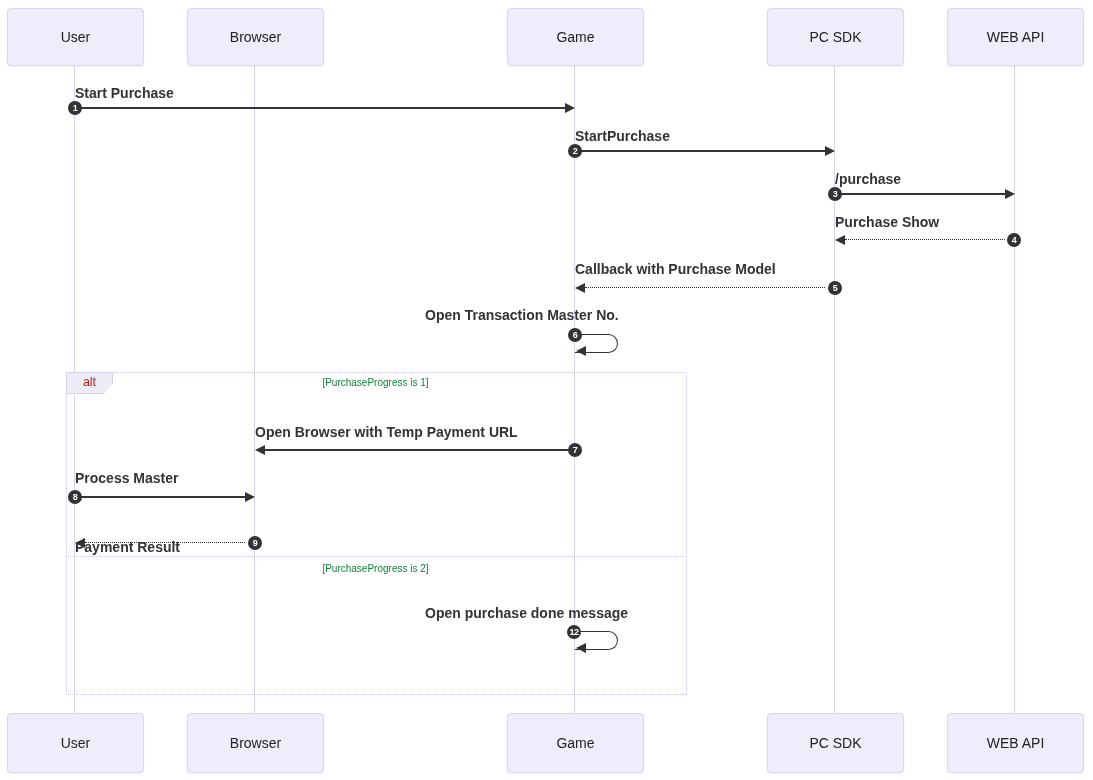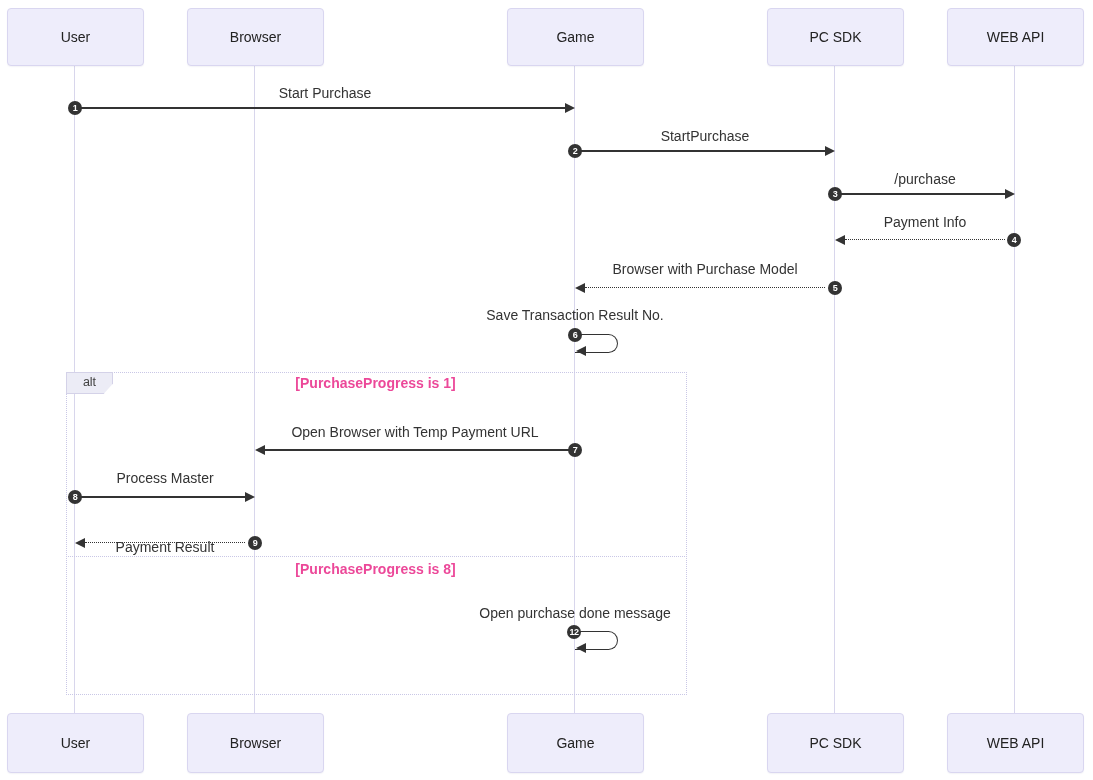--- a/index.html
+++ b/index.html
@@ -8,37 +8,37 @@
     font-family:"Liberation Sans","DejaVu Sans",sans-serif;color:#333;
   }
   .lifeline{position:absolute;top:64px;height:650px;width:1px;background:#d8d6ec;}
   .actor-box{
     position:absolute;width:135px;background:#eeedfb;border:1px solid #d9d6f0;border-radius:4px;
     display:flex;align-items:center;justify-content:center;font-size:14px;color:#222;
     box-shadow:0 1px 1px rgba(120,120,160,0.08);
   }
   .top-box{top:8px;height:56px;}
   .bottom-box{top:713px;height:58px;}
-  .msg-label{position:absolute;height:18px;line-height:18px;text-align:center;font-size:14px;font-weight:400;color:#333;white-space:nowrap;}
+  .msg-label{position:absolute;height:18px;line-height:18px;text-align:left;font-size:14px;font-weight:700;color:#333;white-space:nowrap;}
   .line-solid{position:absolute;height:1.6px;background:#333;}
   .line-dotted{position:absolute;height:0;border-top:1.7px dotted #333;}
   .ah-right{position:absolute;width:0;height:0;border-top:5px solid transparent;border-bottom:5px solid transparent;border-left:10px solid #333;}
   .ah-left{position:absolute;width:0;height:0;border-top:5px solid transparent;border-bottom:5px solid transparent;border-right:10px solid #333;}
   .badge{
     position:absolute;width:14px;height:14px;border-radius:50%;background:#333;color:#fff;
     font-size:9px;font-weight:700;display:flex;align-items:center;justify-content:center;z-index:3;letter-spacing:-0.5px;
   }
   .loop{position:absolute;border:1.6px solid #333;border-left:none;border-radius:0 12px 12px 0;background:transparent;}
   .alt-box{position:absolute;border:1.5px dotted #c9c7e6;}
   .alt-tab{
     position:absolute;background:#ececf6;border:1px solid #d4d2e8;
     clip-path:polygon(0 0,100% 0,100% 52%,80% 100%,0 100%);
-    font-size:12.5px;color:#404040;display:flex;align-items:center;justify-content:center;padding-bottom:2px;box-sizing:border-box;
+    font-size:12.5px;color:#b91c1c;display:flex;align-items:center;justify-content:center;padding-bottom:2px;box-sizing:border-box;
   }
-  .alt-cond{position:absolute;height:18px;line-height:18px;text-align:center;font-size:14px;font-weight:700;color:#ec4899;white-space:nowrap;}
+  .alt-cond{position:absolute;height:18px;line-height:18px;text-align:center;font-size:10px;font-weight:400;color:#15803d;white-space:nowrap;}
   .alt-divider{position:absolute;height:0;border-top:1.5px dotted #c9c7e6;}
 </style>
 </head>
 <body>
 
 <div class="canvas">
 
   <div class="lifeline" style="left:74px;"></div>
   <div class="lifeline" style="left:254px;"></div>
   <div class="lifeline" style="left:574px;"></div>
@@ -72,46 +72,46 @@
   </div>
 
   <div>
     <div class="msg-label" style="left:835px;top:170px;width:180px;">/purchase</div>
     <div class="line-solid" style="left:835px;top:193px;width:170px;"></div>
     <div class="ah-right" style="left:1005px;top:189px;"></div>
     <div class="badge" style="left:828px;top:187px;">3</div>
   </div>
 
   <div>
-    <div class="msg-label" style="left:835px;top:213px;width:180px;">Payment Info</div>
+    <div class="msg-label" style="left:835px;top:213px;width:180px;">Purchase Show</div>
     <div class="ah-left" style="left:835px;top:235px;"></div>
     <div class="line-dotted" style="left:845px;top:239px;width:160px;"></div>
     <div class="badge" style="left:1007px;top:233px;">4</div>
   </div>
 
   <div>
-    <div class="msg-label" style="left:575px;top:260px;width:260px;">Browser with Purchase Model</div>
+    <div class="msg-label" style="left:575px;top:260px;width:260px;">Callback with Purchase Model</div>
     <div class="ah-left" style="left:575px;top:283px;"></div>
     <div class="line-dotted" style="left:585px;top:287px;width:240px;"></div>
     <div class="badge" style="left:828px;top:281px;">5</div>
   </div>
 
   <div>
-    <div class="msg-label" style="left:425px;top:306px;width:300px;">Save Transaction Result No.</div>
+    <div class="msg-label" style="left:425px;top:306px;width:300px;">Open Transaction Master No.</div>
     <div class="loop" style="left:575px;top:334px;width:42px;height:17px;"></div>
     <div class="ah-left" style="left:576px;top:346px;"></div>
     <div class="badge" style="left:568px;top:328px;">6</div>
   </div>
 
   <div>
     <div class="alt-box" style="left:66px;top:372px;width:619px;height:321px;"></div>
     <div class="alt-tab" style="left:66px;top:372px;width:47px;height:22px;">alt</div>
     <div class="alt-cond" style="left:66px;top:374px;width:619px;">[PurchaseProgress is 1]</div>
     <div class="alt-divider" style="left:66px;top:556px;width:619px;"></div>
-    <div class="alt-cond" style="left:66px;top:560px;width:619px;">[PurchaseProgress is 8]</div>
+    <div class="alt-cond" style="left:66px;top:560px;width:619px;">[PurchaseProgress is 2]</div>
   </div>
 
   <div>
     <div class="msg-label" style="left:255px;top:423px;width:320px;">Open Browser with Temp Payment URL</div>
     <div class="ah-left" style="left:255px;top:445px;"></div>
     <div class="line-solid" style="left:265px;top:449px;width:310px;"></div>
     <div class="badge" style="left:568px;top:443px;">7</div>
   </div>
 
   <div>

